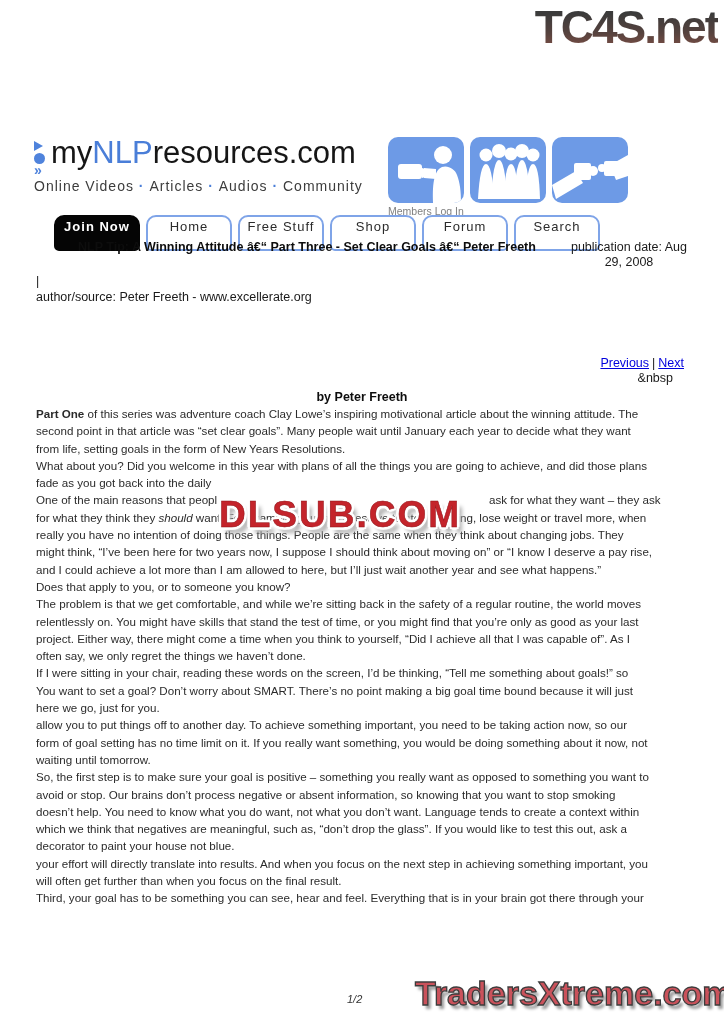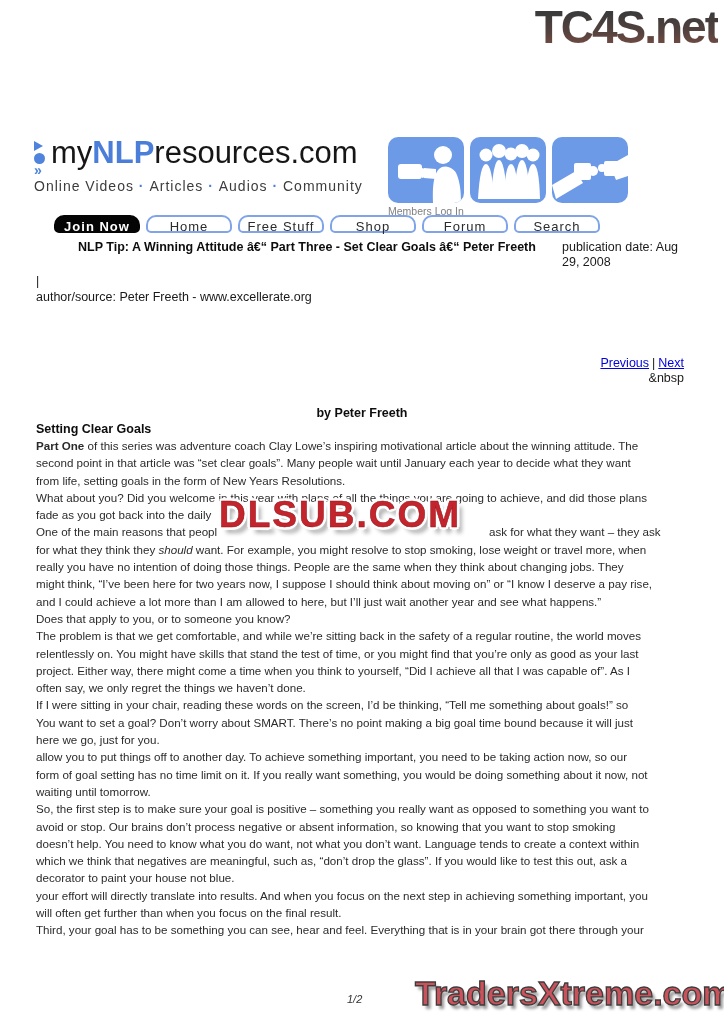--- a/index.html
+++ b/index.html
@@ -12,51 +12,51 @@
     -webkit-background-clip:text;background-clip:text;-webkit-text-fill-color:transparent;color:#5a443f;}
 
   
   .logo-block{position:absolute;top:136px;left:34px;width:354px;}
   .logo-row{display:flex;align-items:flex-start;}
   .logo-icon{display:flex;flex-direction:column;align-items:flex-start;gap:2px;margin:5px 6px 0 0;}
   .tri{width:0;height:0;border-left:9px solid #4f83dc;border-top:5px solid transparent;border-bottom:5px solid transparent;}
   .dot{width:11px;height:11px;border-radius:50%;background:#4f83dc;}
   .ff{color:#4f83dc;font-weight:bold;font-size:14px;line-height:9px;}
   .wordmark{font-size:31px;line-height:33px;color:#161616;white-space:nowrap;}
-  .nlp{color:#4a7ed8;font-weight:bold;}
+  .nlp{color:#4a7ed8;font-weight:normal;}
   .tagline{margin-top:3px;font-size:14px;color:#3c3c3c;letter-spacing:1px;white-space:nowrap;}
   .tag-sep{color:#4a7ed8;font-weight:bold;}
 
   
   .tiles{position:absolute;top:137px;left:388px;display:flex;gap:6px;}
   .tile{width:76px;height:66px;background:#6d9ae6;border-radius:10px;overflow:hidden;cursor:pointer;}
   .tile svg{display:block;width:76px;height:66px;}
   .tile svg *{fill:#fff;}
 
   .members{position:absolute;top:205px;left:388px;width:246px;text-align:left;font-size:10.5px;color:#808080;cursor:pointer;}
 
   
   .tabs{position:absolute;top:215px;left:54px;display:flex;}
-  .tab{min-width:86px;height:18px;line-height:19px;text-align:center;border:2px solid #7fa4e8;border-radius:10px 10px 5px 5px;
+  .tab{min-width:86px;height:36px;line-height:19px;text-align:center;border:2px solid #7fa4e8;border-radius:10px 10px 5px 5px;
     background:#fff;color:#2b2b2b;font-size:13px;letter-spacing:1px;margin-right:6px;padding:0 5px;box-sizing:border-box;cursor:pointer;}
   .tab-active{background:#050505;border-color:#050505;color:#fff;font-weight:bold;}
 
   
   .content{position:absolute;top:240px;left:0;width:724px;}
   .title-row{display:flex;padding:0 28px 0 52px;font-size:12.5px;line-height:14.5px;}
   .title{flex:1;font-weight:bold;color:#0d0d0d;text-align:center;}
-  .pubdate{width:134px;text-align:left;color:#1a1a1a;}
+  .pubdate{width:134px;text-align:center;color:#1a1a1a;}
   .pipe{margin:4px 0 0 36px;font-size:12.5px;line-height:16px;color:#1a1a1a;}
   .author{margin-left:36px;font-size:12.5px;line-height:16px;color:#1a1a1a;}
   .spacer{height:51px;}
   .pagelinks{padding-right:40px;text-align:right;font-size:12.5px;line-height:15px;}
   .plink{color:#0000dd;text-decoration:underline;cursor:pointer;}
   .psep{color:#1a1a1a;margin:0 3px;}
-  .nbsp{padding-right:40px;text-align:right;font-size:12.5px;line-height:15px;color:#1a1a1a;}
-  .byline{text-align:center;font-weight:bold;font-size:12.5px;line-height:15px;margin-top:20px;color:#0d0d0d;}
+  .nbsp{padding-right:51px;text-align:right;font-size:12.5px;line-height:15px;color:#1a1a1a;}
+  .byline{text-align:center;font-weight:bold;font-size:12.5px;line-height:15px;margin-top:4px;color:#0d0d0d;}
   .heading{margin-left:36px;font-weight:bold;font-size:12.5px;line-height:16px;color:#0d0d0d;}
   #article-body{margin:0 0 0 36px;}
   .article-line{font-size:11.6px;line-height:17.3px;white-space:nowrap;color:#2b2b2b;}
   .gap{display:inline-block;}
 
   
   .dlsub{position:absolute;top:494px;left:219px;font-size:37px;font-weight:bold;letter-spacing:2px;color:#c4242b;
     -webkit-text-stroke:0.5px #8d1016;
     text-shadow:-2px -2px 0 #fff,0 -2px 0 #fff,2px -2px 0 #fff,-2px 0 0 #fff,2px 0 0 #fff,
       -2px 2px 0 #fff,0 2px 0 #fff,2px 2px 0 #fff,-3px 0 1px #fff,3px 0 1px #fff,0 3px 1px #fff,0 -3px 1px #fff,
@@ -140,21 +140,20 @@
       <div class="pubdate">publication date: Aug 29, 2008</div>
     </div>
     <div class="pipe">|</div>
     <div class="author">author/source: Peter Freeth - www.excellerate.org</div>
     <div class="spacer"></div>
     <div class="pagelinks">
       <a class="plink" href="#">Previous</a><span class="psep">|</span><a class="plink" href="#">Next</a>
     </div>
     <div class="nbsp">&amp;nbsp</div>
     <div class="byline">by Peter Freeth</div>
-    <div class="heading">Setting Clear Goals</div>
     <div id="article-body">
         <div class="article-line"><span style="font-weight: bold;">Part One</span><span> of this series was adventure coach Clay Lowe’s inspiring motivational article about the winning attitude. The</span></div>
         <div class="article-line"><span>second point in that article was “set clear goals”. Many people wait until January each year to decide what they want</span></div>
         <div class="article-line"><span>from life, setting goals in the form of New Years Resolutions.</span></div>
         <div class="article-line"><span>What about you? Did you welcome in this year with plans of all the things you are going to achieve, and did those plans</span></div>
         <div class="article-line"><span>fade as you got back into the daily</span></div>
         <div class="article-line"><span>One of the main reasons that peopl</span><span class="gap" style="width: 272px;"></span><span>ask for what they want – they ask</span></div>
         <div class="article-line"><span>for what they think they </span><span style="font-style: italic;">should</span><span> want. For example, you might resolve to stop smoking, lose weight or travel more, when</span></div>
         <div class="article-line"><span>really you have no intention of doing those things. People are the same when they think about changing jobs. They</span></div>
         <div class="article-line"><span>might think, “I’ve been here for two years now, I suppose I should think about moving on” or “I know I deserve a pay rise,</span></div>

